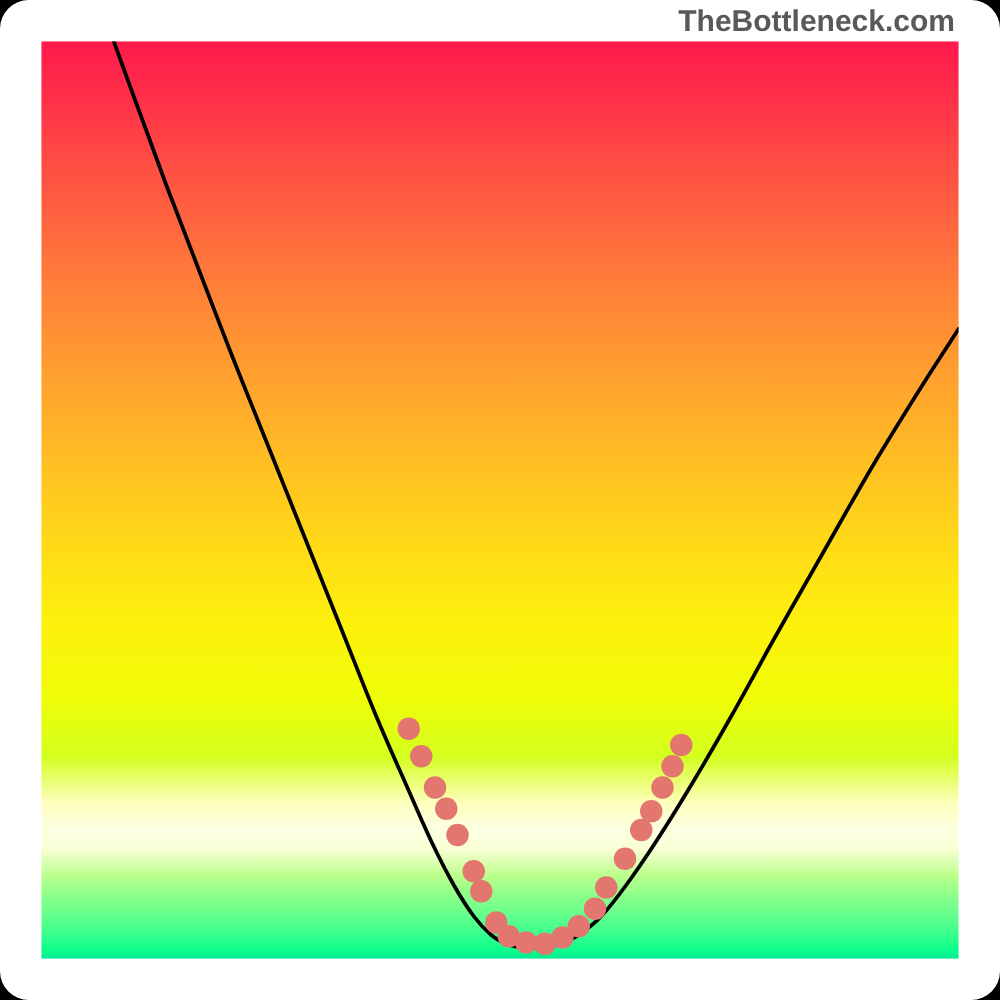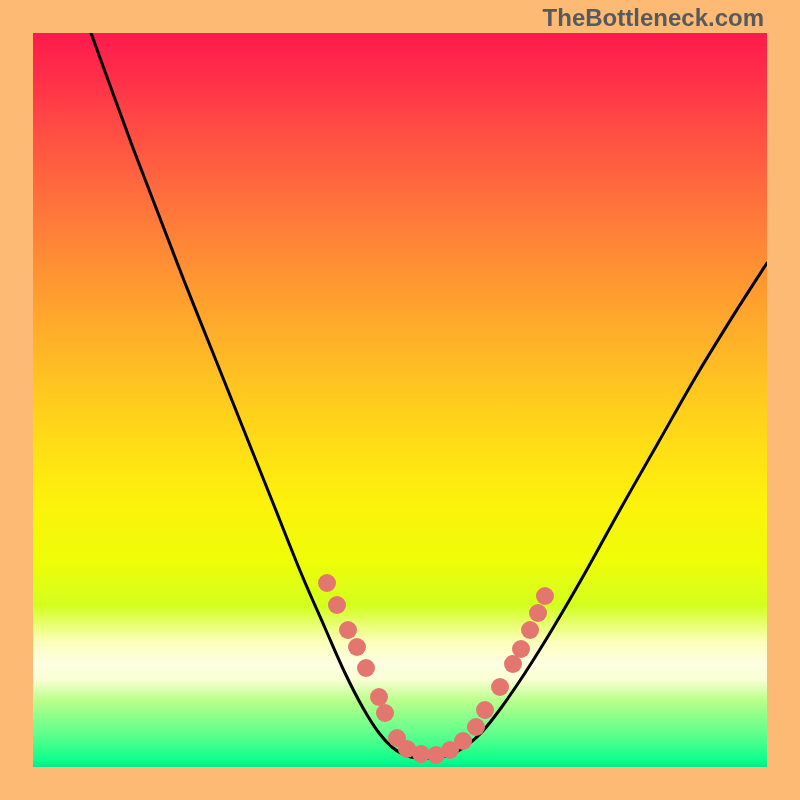--- a/index.html
+++ b/index.html
@@ -10,21 +10,22 @@
     overflow: hidden;
     background: #000;
     font-family: Arial, Helvetica, sans-serif;
   }
   .frame {
     position: absolute;
     top: 0;
     left: 0;
     width: 800px;
     height: 800px;
-    background: #fdba74;
+    background: #ffffff;
+    border-radius: 23px;
   }
   .plot-area {
     position: absolute;
     top: 33px;
     left: 33px;
     width: 734px;
     height: 734px;
     overflow: hidden;
   }
   .gradient {

